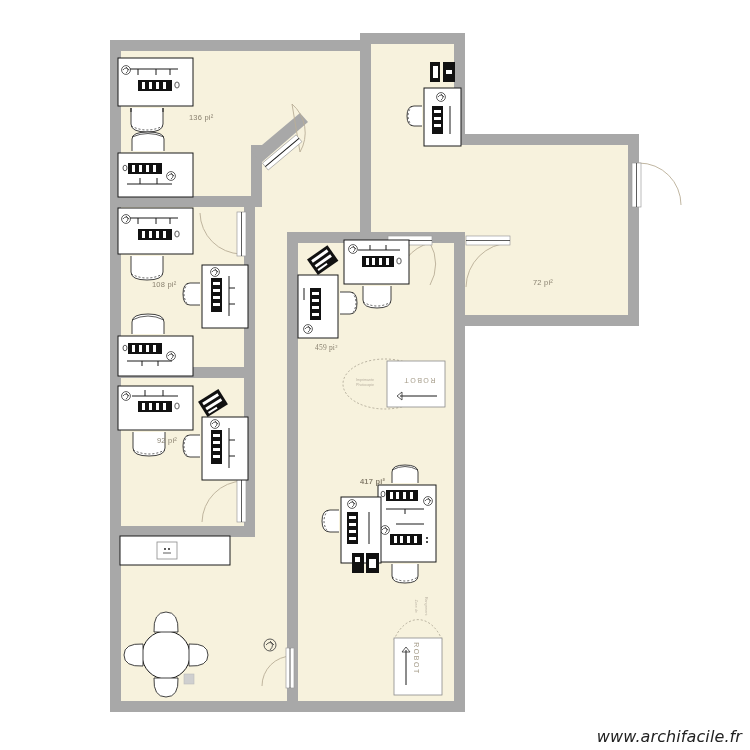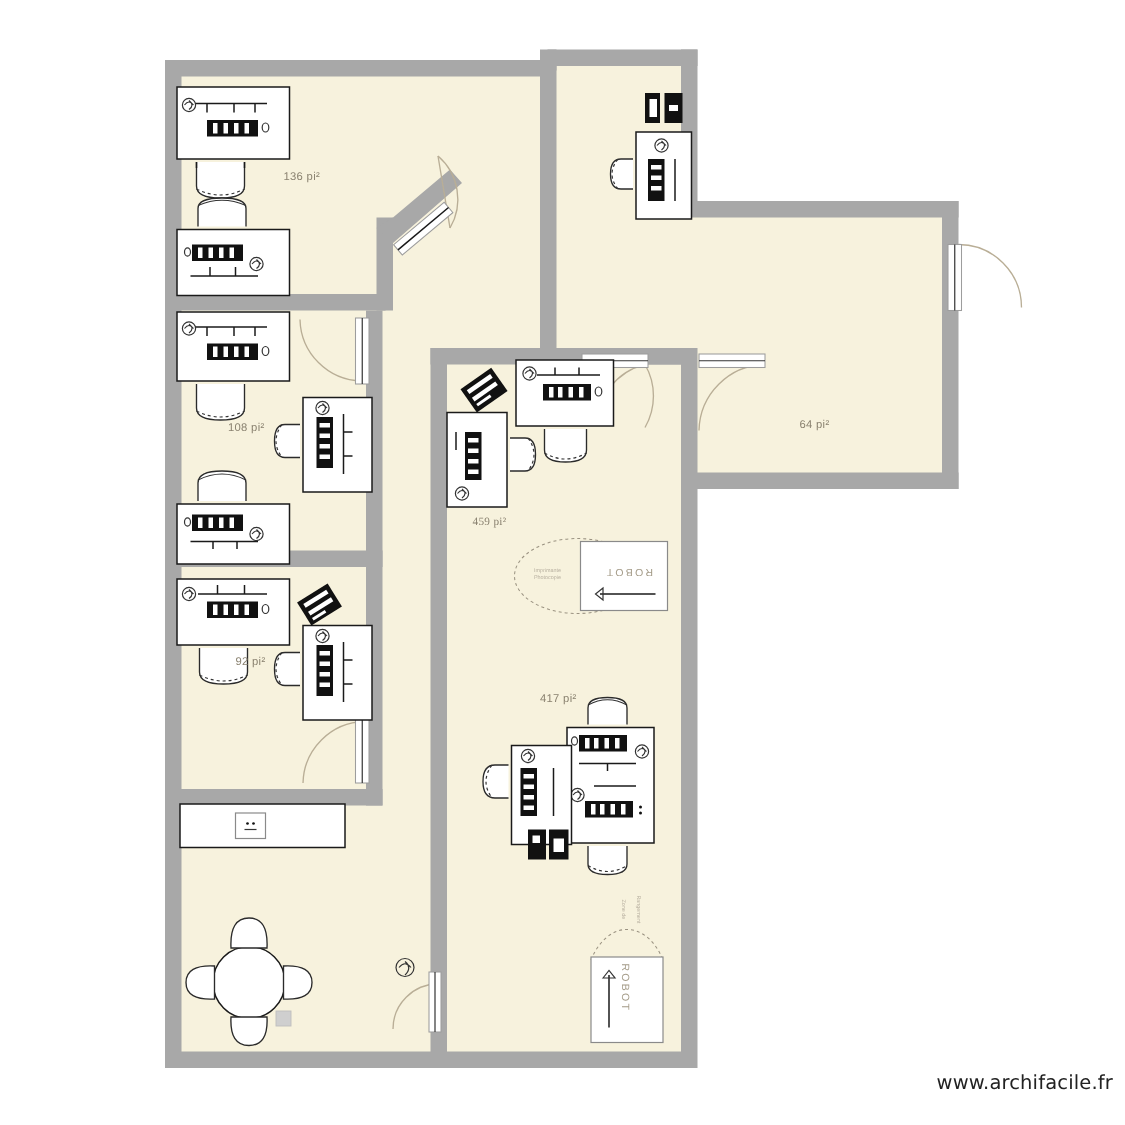--- a/index.html
+++ b/index.html
@@ -13,25 +13,26 @@
   }
   #stage{
     position:absolute;left:0;top:0;width:750px;height:750px;
     background:#ffffff;
   }
   svg#plan{position:absolute;left:0;top:0;}
 
   .footer{
     position:absolute;
     right:8px;
-    bottom:20px;
-    font-size:13px;
+    bottom:4px;
+    font-size:16px;
     color:#222222;
     letter-spacing:0.1px;
     font-family:"DejaVu Sans", sans-serif;
+    font-style:italic;
   }
 
   
   .arealbl{
     position:absolute;
     font-size:7.5px;
     color:#8a8270;
     font-family:"Liberation Sans", sans-serif;
     white-space:nowrap;
     letter-spacing:0.2px;
@@ -505,22 +506,22 @@
     <circle class="thin" cx="270" cy="645" r="6"></circle>
     <path class="thin" d="M266,645 Q270,640 274,645 M270,641 Q275,645 270,650"></path>
   </g>
 
 </svg>
 
 <div class="arealbl" style="left:189px;top:113px;">136 pi²</div>
 <div class="arealbl" style="left:152px;top:280px;">108 pi²</div>
 <div class="arealbl" style="left:157px;top:436px;">92 pi²</div>
 <div class="arealbl" style="left:315px;top:343px;font-family:Liberation Serif, serif;">459 pi²</div>
-<div class="arealbl" style="left:360px;top:461px;">417 pi²</div>
-<div class="arealbl" style="left:533px;top:278px;">64 pi²</div>
+<div class="arealbl" style="left:360px;top:477px;font-weight:bold;">417 pi²</div>
+<div class="arealbl" style="left:533px;top:278px;">72 pi²</div>
 
 <div class="robotlbl robot-rot180" style="left:403px;top:377px;">ROBOT</div>
 
 <div class="robotlbl robot-rot90" style="left:400px;top:655px;">ROBOT</div>
 
 <div class="tinytxt" style="left:356px;top:378px;">Imprimante</div>
 <div class="tinytxt" style="left:356px;top:383px;">Photocopie</div>
 
 <div class="tinytxt robot-rot90" style="left:409px;top:604px;">Zone de</div>
 <div class="tinytxt robot-rot90" style="left:416px;top:604px;">Rangement</div>

